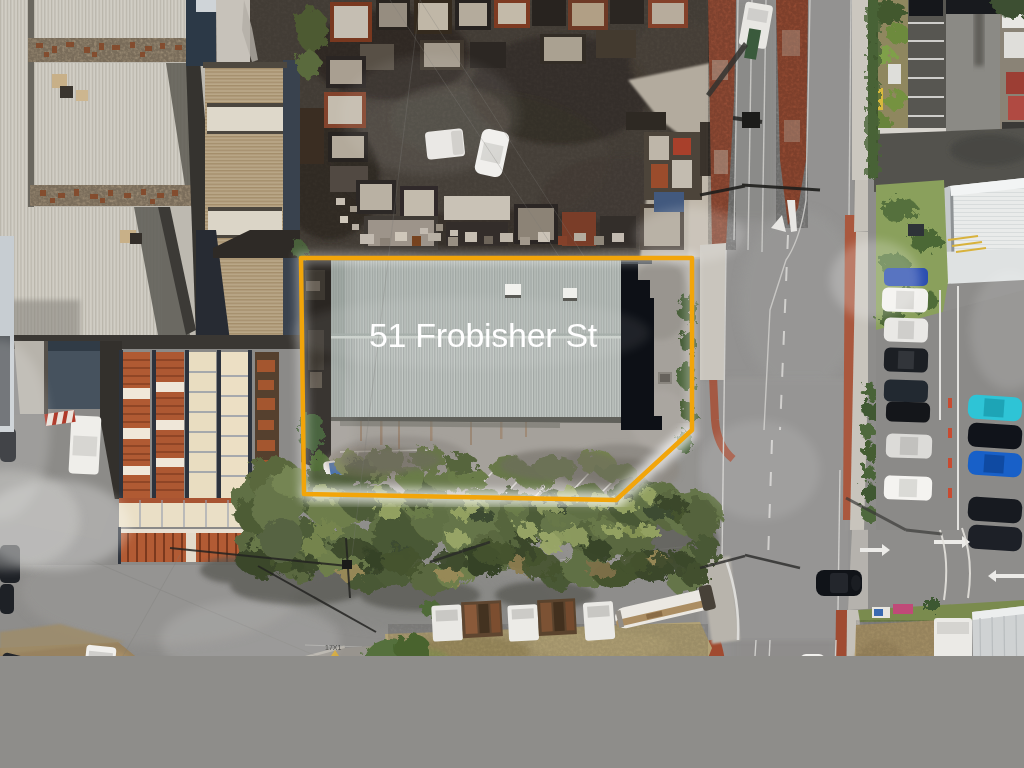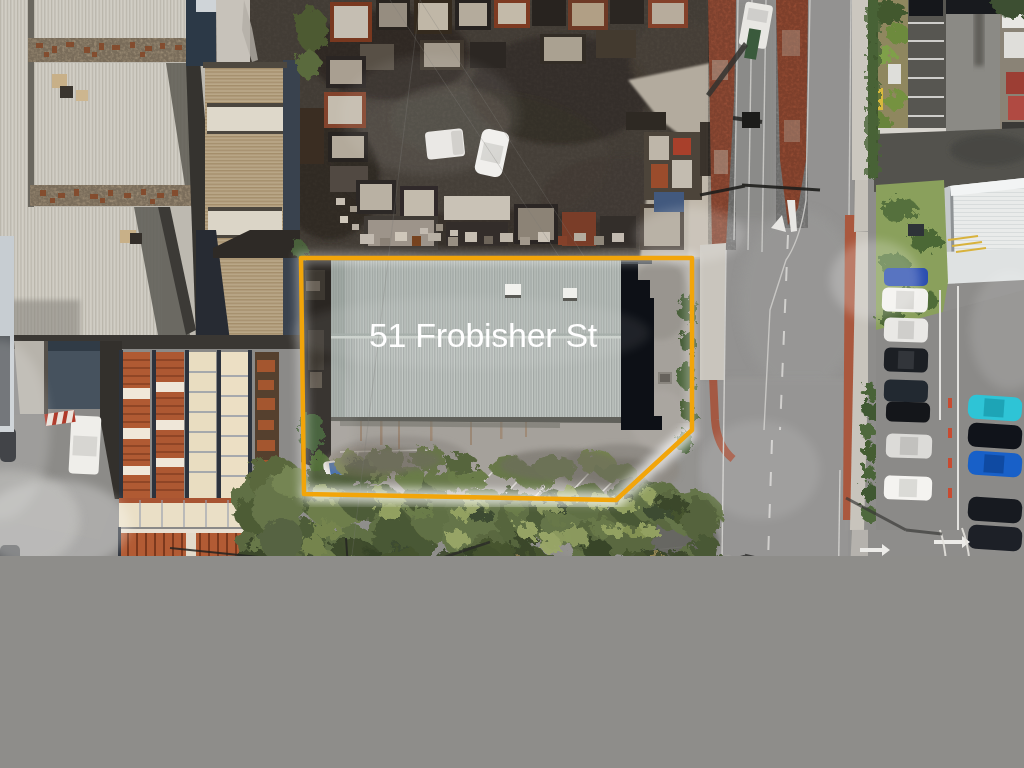--- a/index.html
+++ b/index.html
@@ -1,16 +1,16 @@
 <!DOCTYPE html>
 <html><head>
 <meta charset="utf-8">
 <style>
 html,body{margin:0;padding:0;background:#8e8d8a;}
-#stage{position:relative;width:1024px;height:556px;overflow:hidden;font-family:"Liberation Sans",sans-serif;}
+#stage{position:relative;width:1024px;height:656px;overflow:hidden;font-family:"Liberation Sans",sans-serif;}
 svg{display:block;}
 </style>
 </head>
 <body>
 <div id="stage">
 <svg width="1024" height="768" viewBox="0 0 1024 768" xmlns="http://www.w3.org/2000/svg">
 <defs>
 <pattern id="corr" width="2.6" height="8" patternUnits="userSpaceOnUse">
   <rect width="2.6" height="8" fill="#b3b8b5"></rect>
   <rect width="1" height="8" fill="#a2a8a5"></rect>

